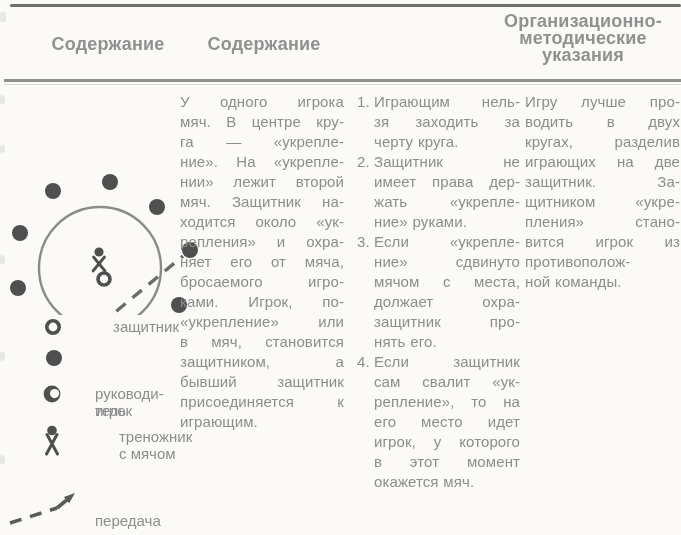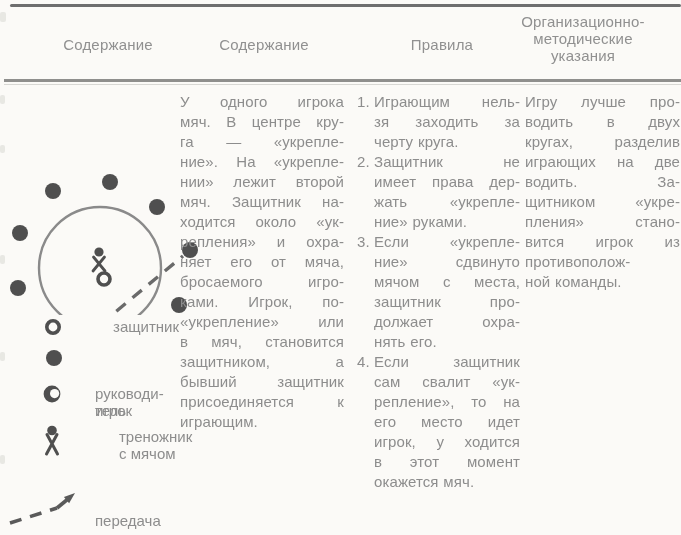--- a/index.html
+++ b/index.html
@@ -6,21 +6,21 @@
   .page{
     position:relative;width:681px;height:535px;overflow:hidden;
     background:#fbfaf7;
     font-family:"Liberation Sans",sans-serif;
     color:#8d8d8d;
     -webkit-font-smoothing:antialiased;
   }
   .rule-top{position:absolute;left:10px;right:0;top:4px;height:3px;background:#6e6e6e;border-radius:2px;}
   .rule-head{position:absolute;left:4px;right:0;top:79px;height:2.5px;background:#8f8f8d;}
   .rule-head2{position:absolute;left:4px;right:0;top:84px;height:1px;background:#d8d8d4;}
-  .hdr{position:absolute;text-align:center;font-size:15px;line-height:17px;color:#909090;white-space:pre-line;letter-spacing:.2px;}
+  .hdr{position:absolute;text-align:center;font-size:18px;line-height:17px;color:#909090;white-space:pre-line;letter-spacing:.2px;font-weight:bold;}
   .textcol{position:absolute;top:92px;font-size:15px;line-height:20px;letter-spacing:.1px;word-spacing:.5px;}
   .tl{min-height:20px;}
   .jl{text-align:justify;text-align-last:justify;}
   .ll{text-align:right;text-align-last:left;}
   .rule-item{position:relative;padding-left:17px;}
   .rule-num{position:absolute;left:0;top:0;}
   .licon{position:absolute;}
   .legend-label{position:absolute;left:95px;font-size:15px;line-height:17px;white-space:pre-line;color:#8d8d8d;}
   .artifact{position:absolute;background:#d9d9d3;opacity:.55;border-radius:2px;}
   svg{display:block;}
@@ -36,21 +36,20 @@
   <div class="artifact" style="left:0;top:255px;width:5px;height:9px;"></div>
   <div class="artifact" style="left:0;top:352px;width:5px;height:9px;"></div>
   <div class="artifact" style="left:0;top:455px;width:5px;height:9px;"></div>
 
   <div class="rule-top"></div>
   <div class="rule-head"></div>
   <div class="rule-head2"></div>
 
   <div class="hdr" style="left:28px;width:160px;top:36px;">Содержание</div>
   <div class="hdr" style="left:184px;width:160px;top:36px;">Содержание</div>
-  <div class="hdr" style="left:362px;width:160px;top:36px;">Правила</div>
   <div class="hdr" style="left:502px;width:162px;top:13px;">Организационно-
 методические
 указания</div>
 
   <svg id="formation-svg" style="position:absolute;left:0;top:85px;" width="200" height="230" viewBox="0 0 200 230">
       <circle cx="100" cy="183" r="61" fill="none" stroke="#8a8a8a" stroke-width="2.4"></circle>
       <line x1="84" y1="253" x2="183" y2="171" stroke="#6a6a6a" stroke-width="3.4" stroke-dasharray="12 9"></line>
       <circle cx="110" cy="97" r="8" fill="#4f4f4f"></circle>
       <circle cx="53" cy="106" r="8" fill="#4f4f4f"></circle>
       <circle cx="157" cy="122" r="8" fill="#4f4f4f"></circle>
@@ -145,41 +144,41 @@
         <div class="tl jl">Защитник не</div>
         <div class="tl jl">имеет права дер-</div>
         <div class="tl jl">жать «укрепле-</div>
         <div class="tl ll">ние» руками.</div>
       </div>
       <div class="rule-item">
         <span class="rule-num">3.</span>
         <div class="tl jl">Если «укрепле-</div>
         <div class="tl jl">ние» сдвинуто</div>
         <div class="tl jl">мячом с места,</div>
+        <div class="tl jl">должает охра-</div>
         <div class="tl jl">защитник про-</div>
-        <div class="tl jl">должает охра-</div>
         <div class="tl ll">нять его.</div>
       </div>
       <div class="rule-item">
         <span class="rule-num">4.</span>
         <div class="tl jl">Если защитник</div>
         <div class="tl jl">сам свалит «ук-</div>
         <div class="tl jl">репление», то на</div>
         <div class="tl jl">его место идет</div>
-        <div class="tl jl">игрок, у ходится</div>
+        <div class="tl jl">игрок, у которого</div>
         <div class="tl jl">в этот момент</div>
         <div class="tl ll">окажется мяч.</div>
       </div>
     </div>
   <div class="textcol" style="left:525px;width:155px;">
       <div class="tl jl">Игру лучше про-</div>
       <div class="tl jl">водить в двух</div>
       <div class="tl jl">кругах, разделив</div>
       <div class="tl jl">играющих на две</div>
-      <div class="tl jl">водить. За-</div>
+      <div class="tl jl">защитник. За-</div>
       <div class="tl jl">щитником «укре-</div>
       <div class="tl jl">пления» стано-</div>
       <div class="tl jl">вится игрок из</div>
       <div class="tl jl">противополож-</div>
       <div class="tl ll">ной команды.</div>
     </div>
 
 </div>
 
 </body></html>

